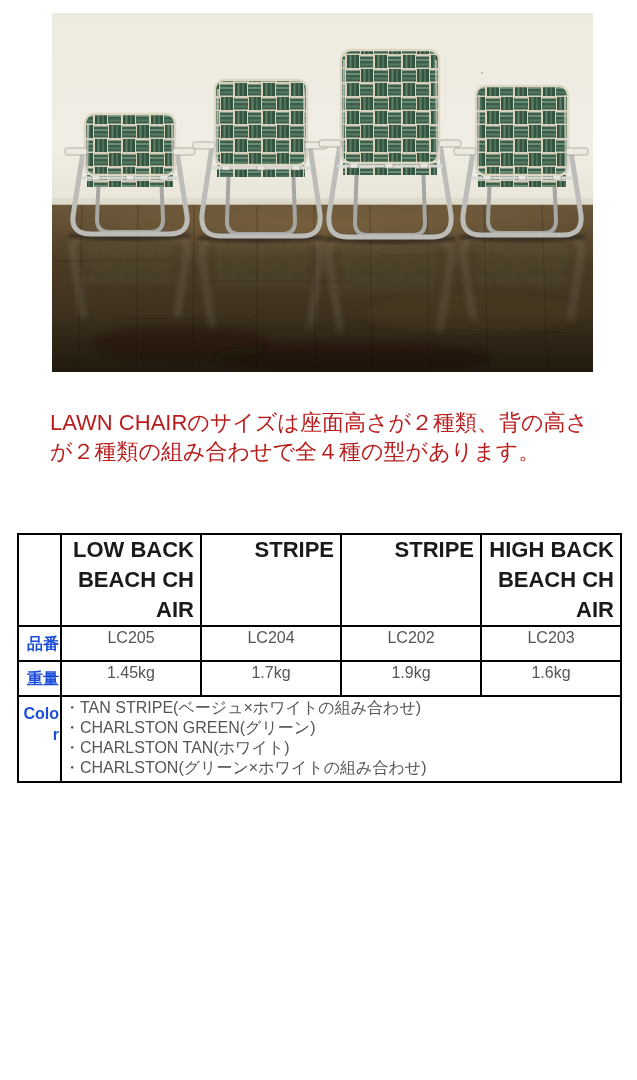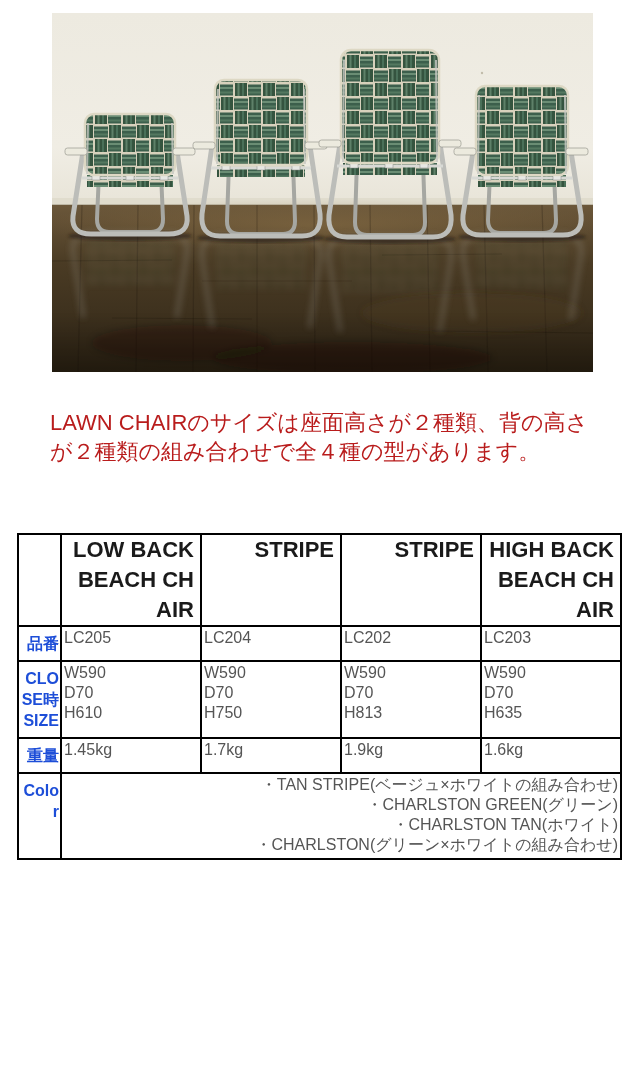--- a/index.html
+++ b/index.html
@@ -24,25 +24,25 @@
   }
   .spec-table thead th{
     height:90px;font-size:22px;line-height:30px;font-weight:bold;
     color:#1a1a1a;text-align:right;padding:0 6px;word-break:break-all;
   }
   .spec-table tbody th{
     font-size:16px;line-height:21px;font-weight:bold;color:#1d4ed8;
     text-align:right;padding:6px 1px;word-break:break-all;
   }
   .spec-table td{
-    font-size:16px;line-height:20px;color:#555;text-align:left;
+    font-size:16px;line-height:20px;color:#555;text-align:center;
     white-space:pre-line;padding:1px 2px;
   }
   tr.row-color{height:86px;margin-left:16px;}
-  tr.row-color td{text-align:right;}
+  tr.row-color td{text-align:left;}
 </style>
 </head>
 <body>
 
 <div class="photo-wrap">
 <svg viewBox="0 0 541 359" xmlns="http://www.w3.org/2000/svg">
   <defs>
     <linearGradient id="wallG" x1="0" y1="0" x2="0" y2="1">
       <stop offset="0" stop-color="#edeae0"></stop>
       <stop offset="0.7" stop-color="#f0ede4"></stop>
@@ -218,35 +218,20 @@
   </thead>
   <tbody>
     <tr>
       <th>品番</th>
       <td>LC205</td>
       <td>LC204</td>
       <td>LC202</td>
       <td>LC203</td>
     </tr>
     <tr>
-      <th>CLOSE時SIZE</th>
-      <td>W590
-D70
-H610</td>
-      <td>W590
-D70
-H750</td>
-      <td>W590
-D70
-H813</td>
-      <td>W590
-D70
-H635</td>
-    </tr>
-    <tr>
       <th>重量</th>
       <td>1.45kg</td>
       <td>1.7kg</td>
       <td>1.9kg</td>
       <td>1.6kg</td>
     </tr>
     <tr class="row-color">
       <th>Color</th>
       <td colspan="4">・TAN STRIPE(ベージュ×ホワイトの組み合わせ)
 ・CHARLSTON GREEN(グリーン)

